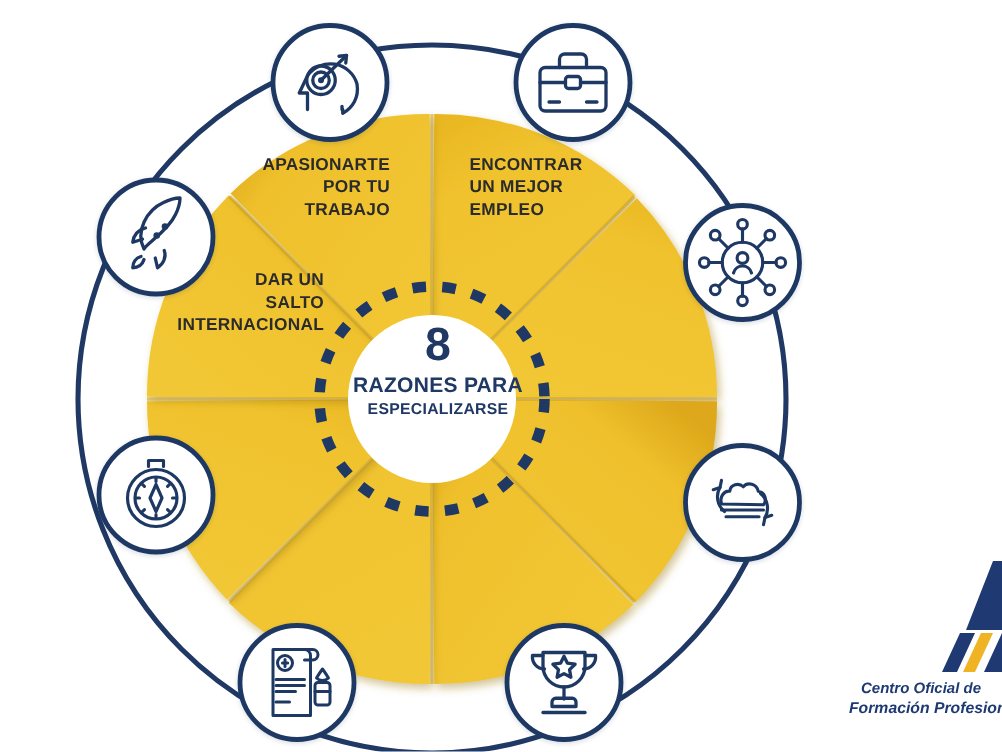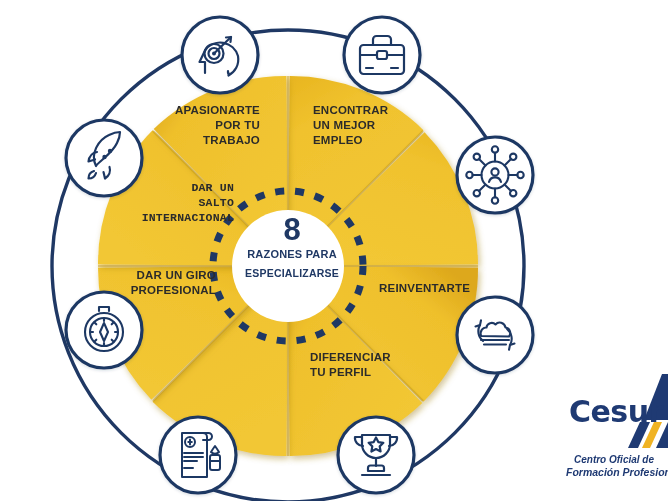--- a/index.html
+++ b/index.html
@@ -51,21 +51,21 @@
     font-weight: 700;
     color: #1f3864;
     line-height: 1;
   }
   .hub-l1 {
     position: absolute;
     left: 230px;
     top: 248px;
     width: 124px;
     text-align: center;
-    font-size: 11px;
+    font-size: 14px;
     font-weight: 700;
     color: #1f3864;
     letter-spacing: 0.2px;
     line-height: 1.2;
   }
   .hub-l2 {
     position: absolute;
     left: 226px;
     top: 267px;
     width: 132px;
@@ -297,44 +297,38 @@
 
   <div class="sector-label al-l" style="left:313px; top:103px; width:120px;">ENCONTRAR
 UN MEJOR
 EMPLEO</div>
 
   <div class="sector-label al-r" style="left:150px; top:103px; width:110px;">APASIONARTE
 POR TU
 TRABAJO</div>
 
 
-  <div class="sector-label al-l" style="left:379px; top:281px; width:120px;">REINVENTARTE</div>
-
-  <div class="sector-label al-l" style="left:310px; top:350px; width:110px;">DIFERENCIAR
-TU PERFIL</div>
-
-
-  <div class="sector-label al-r" style="left:96px; top:268px; width:120px;">DAR UN GIRO
-PROFESIONAL</div>
-
-  <div class="sector-label al-r" style="left:104px; top:180px; width:130px;font-family:Liberation Mono, monospace;">DAR UN
+
+
+
+
+  <div class="sector-label al-r" style="left:86px; top:180px; width:130px;">DAR UN
 SALTO
 INTERNACIONAL</div>
 
   <div class="hub-num">8</div>
   <div class="hub-l1">RAZONES PARA</div>
   <div class="hub-l2">ESPECIALIZARSE</div>
 
   <div id="logo">
     <svg width="130" height="80" viewBox="0 0 130 80" style="position:absolute;left:0;top:0;">
 
       <path d="M78 48 L 96 2 L 110 2 L 110 48 Z" fill="#1F3A73"></path>
 
       <path d="M62 76 L 74 50 L 84 50 L 72 76 Z" fill="#1F3A73"></path>
       <path d="M76 76 L 88 50 L 96 50 L 84 76 Z" fill="#F0B323"></path>
       <path d="M90 76 L 102 50 L 118 50 L 118 76 Z" fill="#1F3A73"></path>
     </svg>
-    <div class="logo-word">Cesur</div>
     <div class="logo-sub1">Centro Oficial de</div>
     <div class="logo-sub2">Formación Profesional</div>
   </div>
 
 </div>
 
 </body></html>

